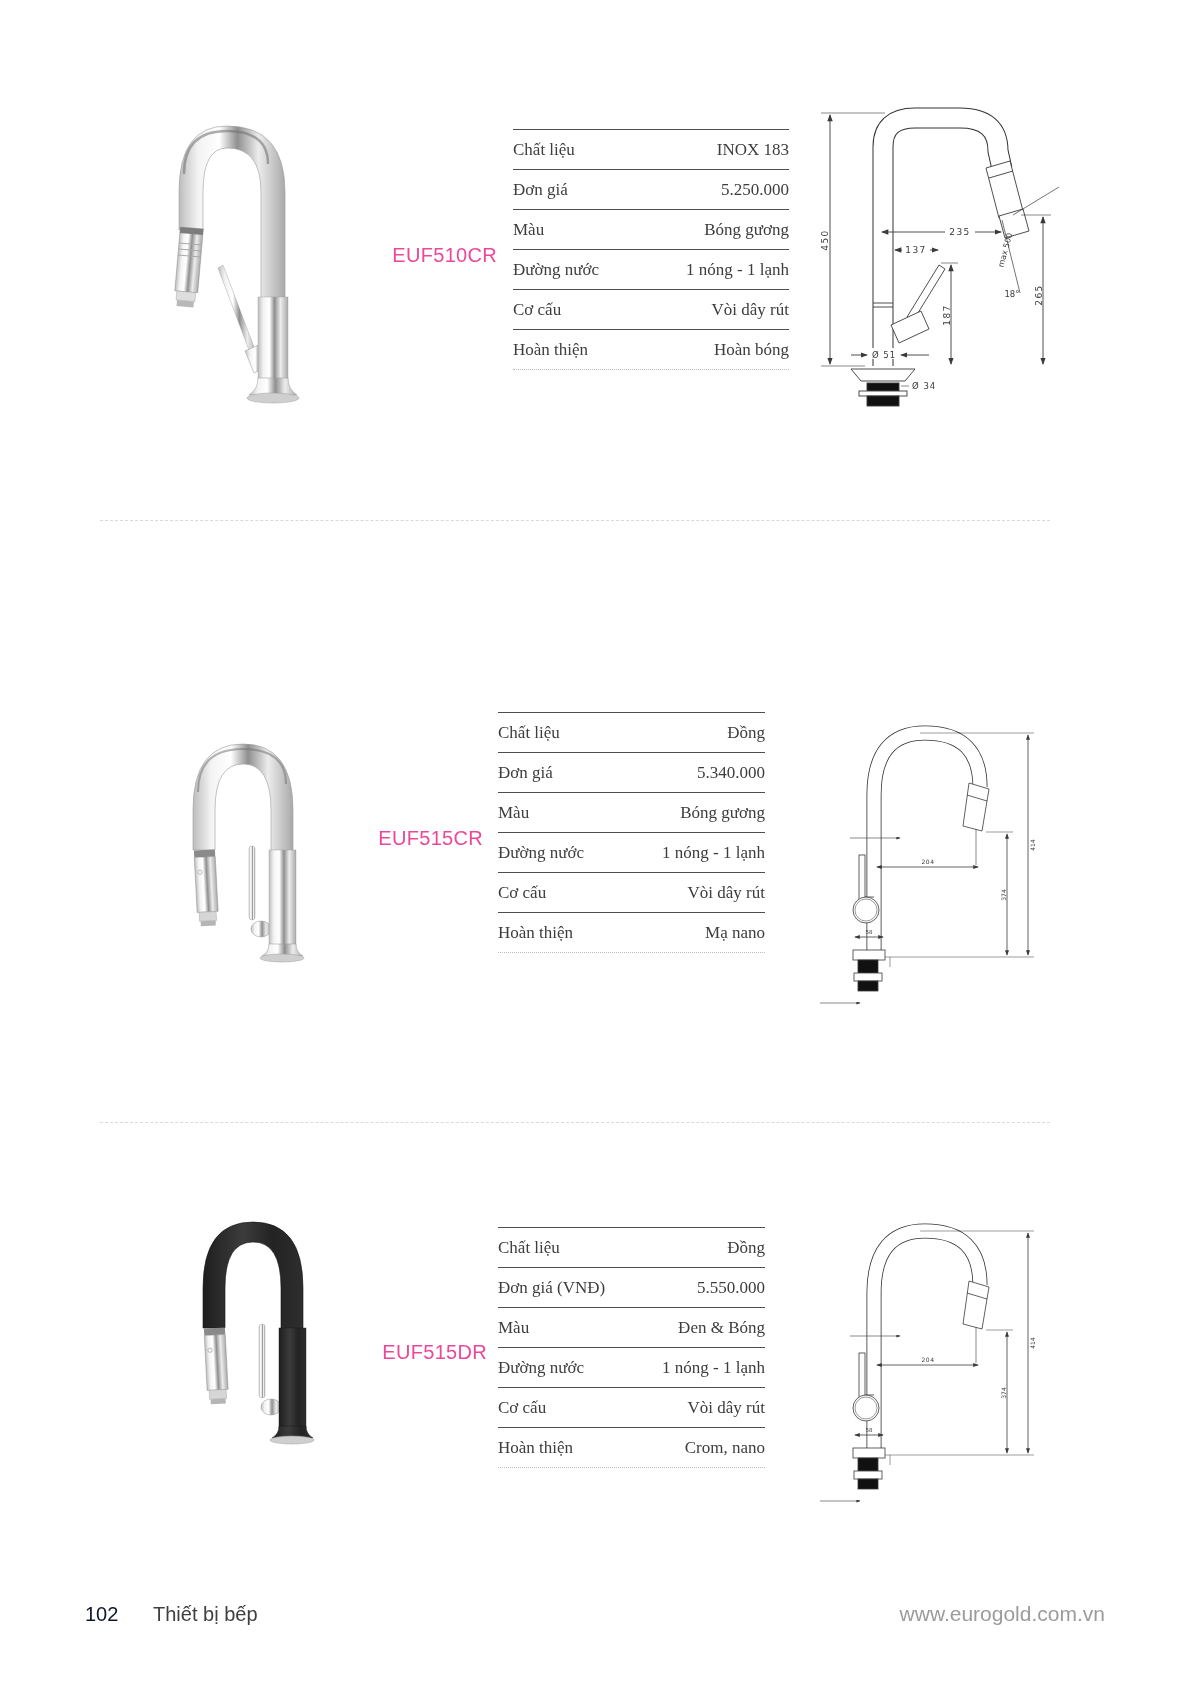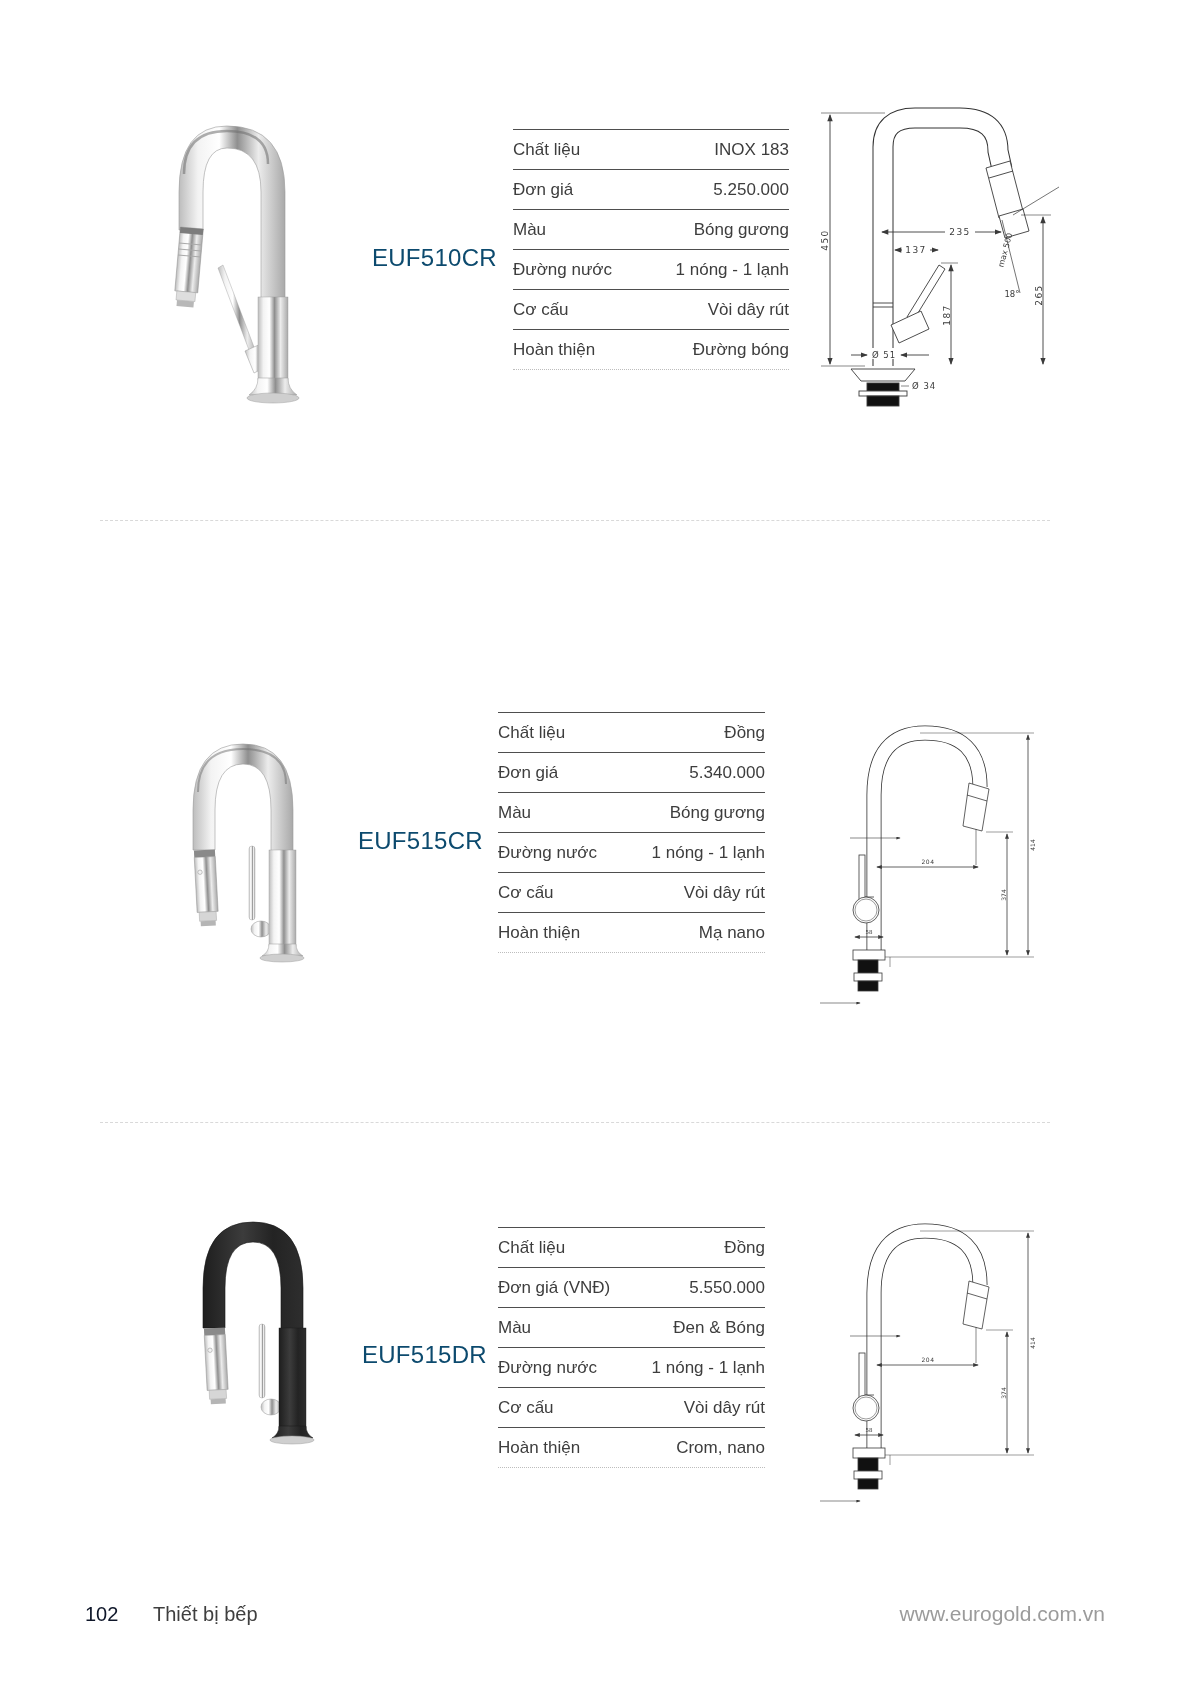--- a/index.html
+++ b/index.html
@@ -1,20 +1,20 @@
 <!DOCTYPE html>
 <html><head>
 <meta charset="utf-8">
 <style>
   html,body{margin:0;padding:0;background:#ffffff;}
   .page{position:relative;width:1190px;height:1700px;background:#ffffff;overflow:hidden;
         font-family:"Liberation Sans","DejaVu Sans",sans-serif;color:#3d3d3d;}
   .abs{position:absolute;}
-  .model-code{position:absolute;font-size:24px;color:#0c4a6e;text-align:right;letter-spacing:.3px;}
-  .spec-table{position:absolute;border-bottom:1px dotted #bdbdbd;}
+  .model-code{position:absolute;font-size:20px;color:#ec4899;text-align:right;letter-spacing:.3px;}
+  .spec-table{position:absolute;border-bottom:1px dotted #bdbdbd;font-family:Liberation Serif, serif;}
   .spec-row{display:flex;justify-content:space-between;align-items:center;height:40px;
             border-top:1px solid #4e4e4e;box-sizing:border-box;}
   .spec-label{font-size:17px;color:#3d3d3d;}
   .spec-value{font-size:17px;color:#3d3d3d;text-align:right;}
   .divider{position:absolute;left:100px;width:950px;height:0;border-top:1px dashed #d9d9d9;}
   .footer-pageno{position:absolute;left:85px;top:1603px;font-size:20px;color:#0f172a;}
   .footer-section{position:absolute;left:153px;top:1603px;font-size:20px;color:#3f3f3f;}
   .footer-site{position:absolute;right:85px;top:1602px;font-size:21px;color:#9b9b9b;}
   svg{display:block;}
   .dimtxt{font-family:"DejaVu Sans",sans-serif;fill:#3a3a3a;}
@@ -73,21 +73,21 @@
       <div class="spec-row">
         <span class="spec-label">Đường nước</span>
         <span class="spec-value">1 nóng - 1 lạnh</span>
       </div>
       <div class="spec-row">
         <span class="spec-label">Cơ cấu</span>
         <span class="spec-value">Vòi dây rút</span>
       </div>
       <div class="spec-row">
         <span class="spec-label">Hoàn thiện</span>
-        <span class="spec-value">Đường bóng</span>
+        <span class="spec-value">Hoàn bóng</span>
       </div>
     </div>
 
     <svg class="abs" style="left:755px;top:85px;" width="305" height="330" viewBox="0 0 305 330">
       <defs>
         <marker id="aE" markerWidth="9" markerHeight="8" refX="7" refY="3" orient="auto">
           <path d="M0,0 L8,3 L0,6 Z" fill="#3a3a3a"></path>
           </marker>
         <marker id="aS" markerWidth="9" markerHeight="8" refX="1" refY="3" orient="auto">
           <path d="M8,0 L0,3 L8,6 Z" fill="#3a3a3a"></path>

